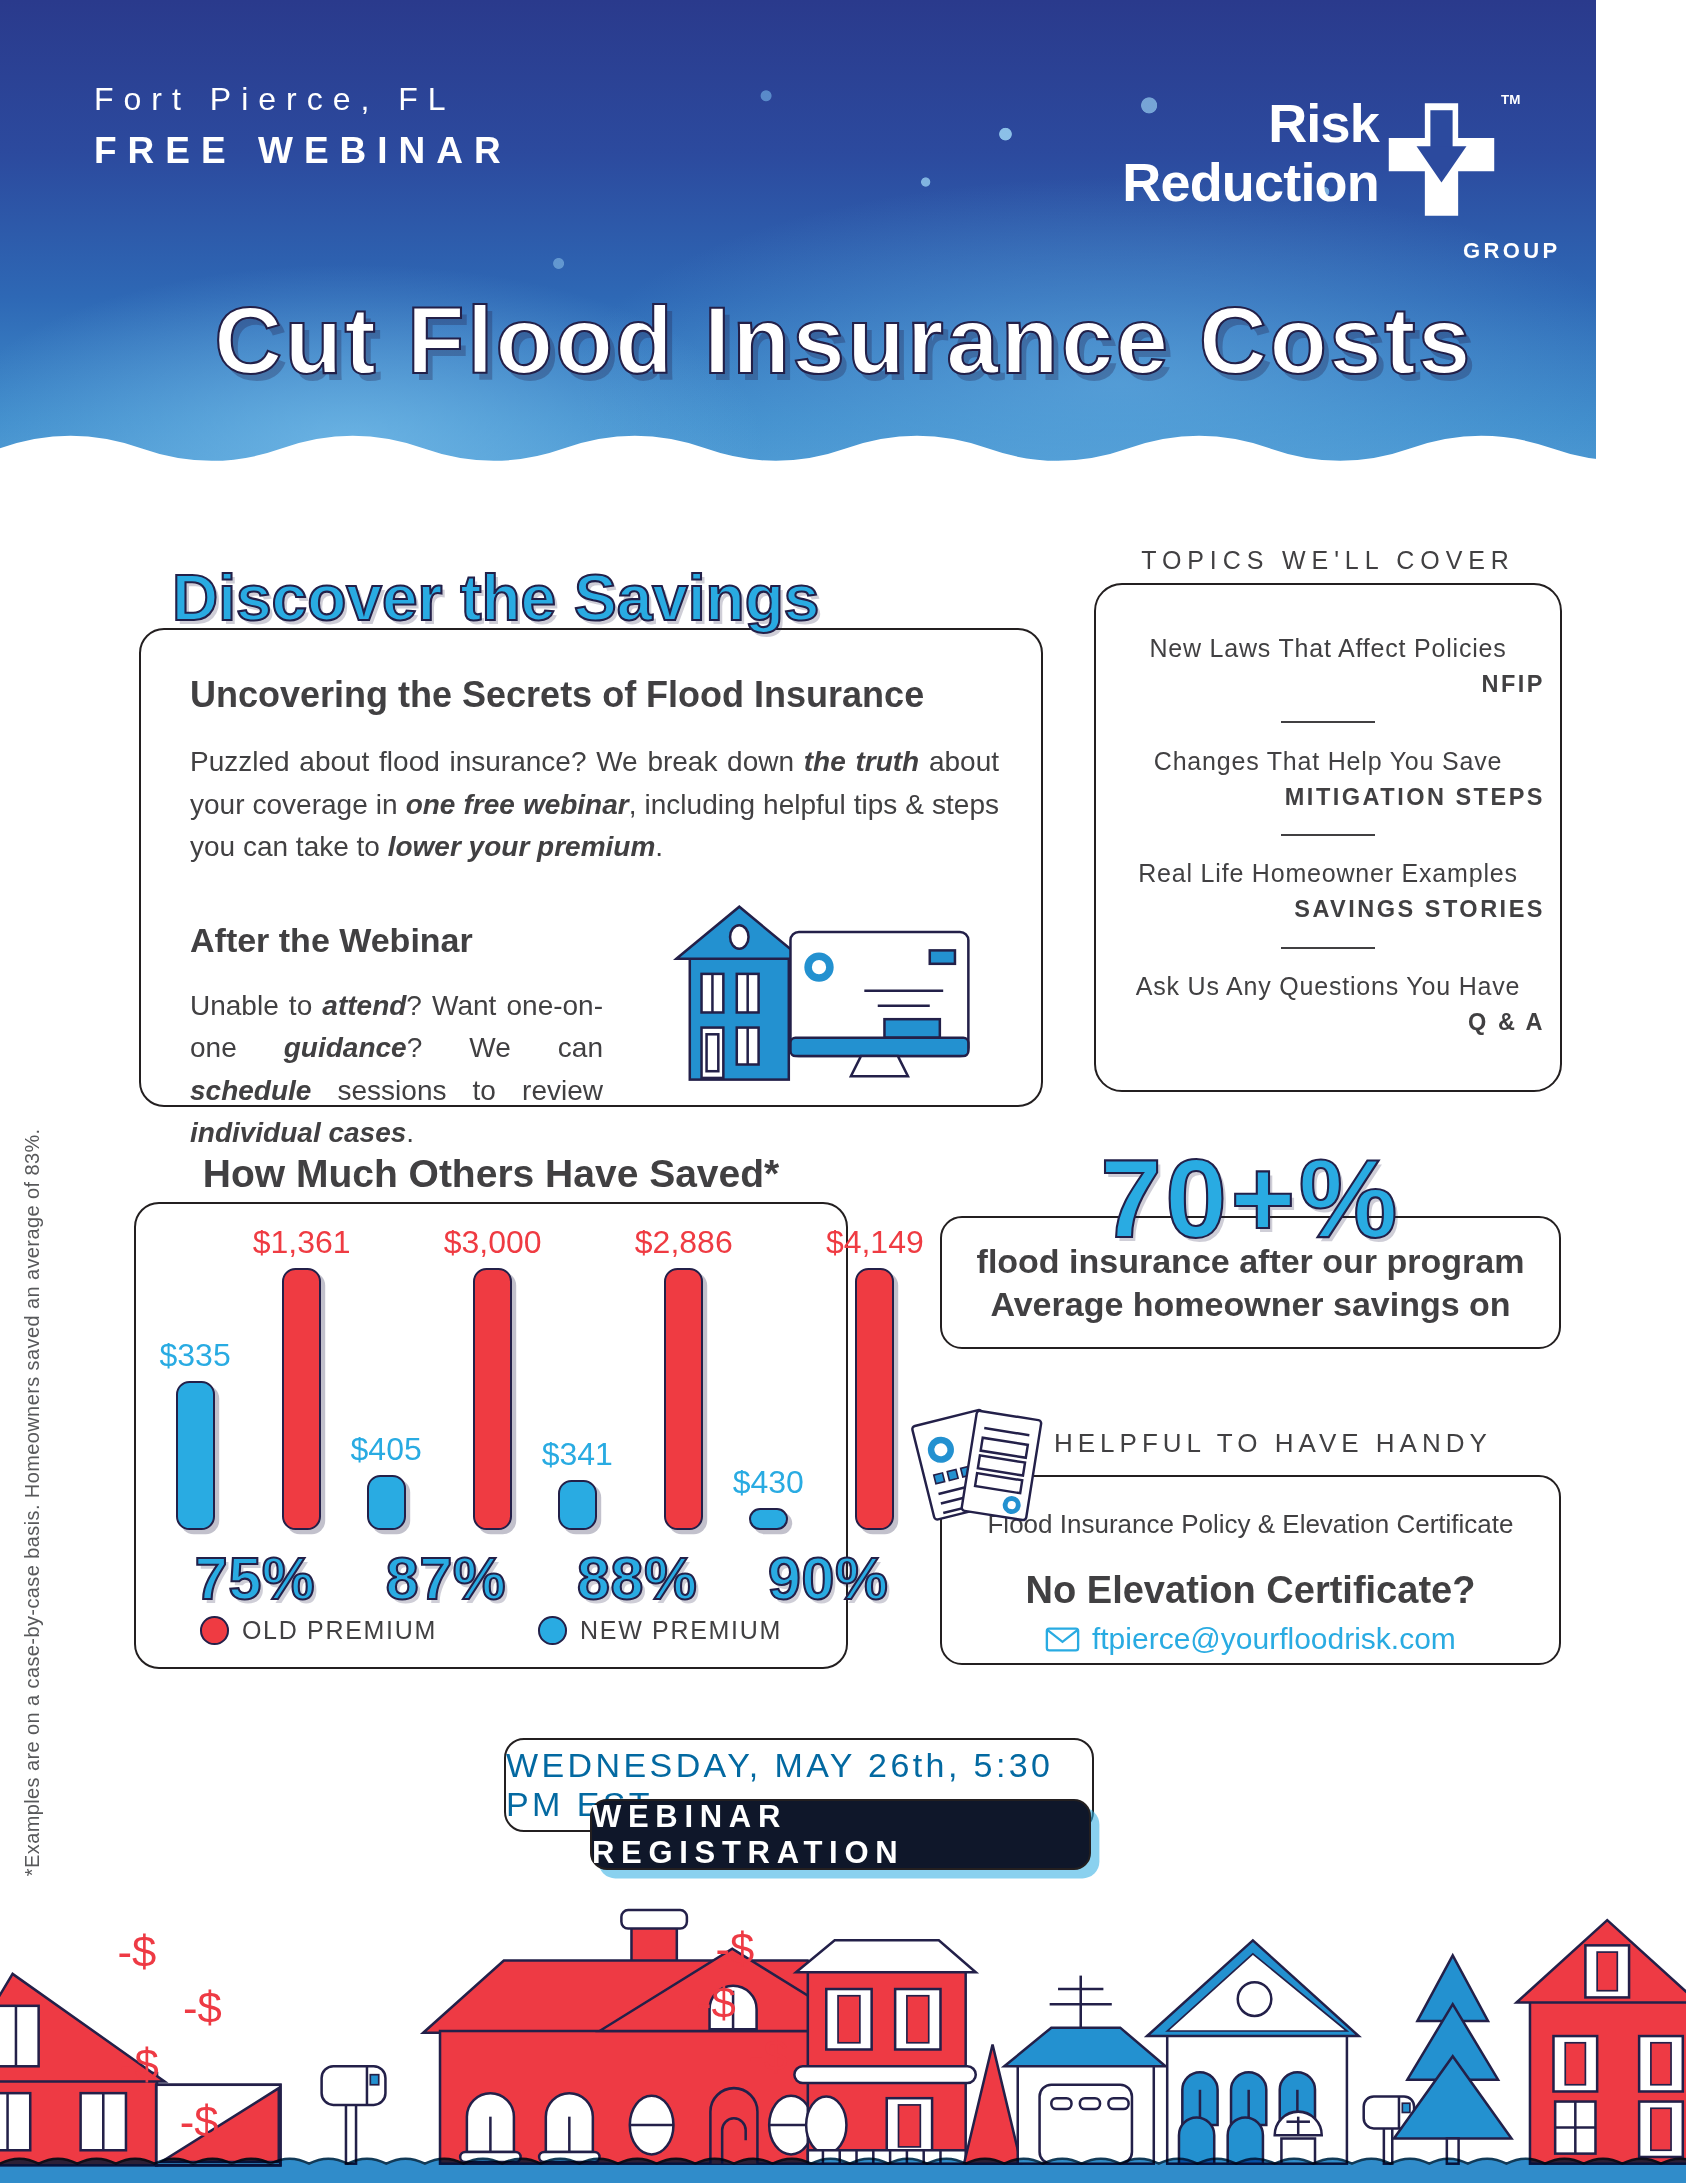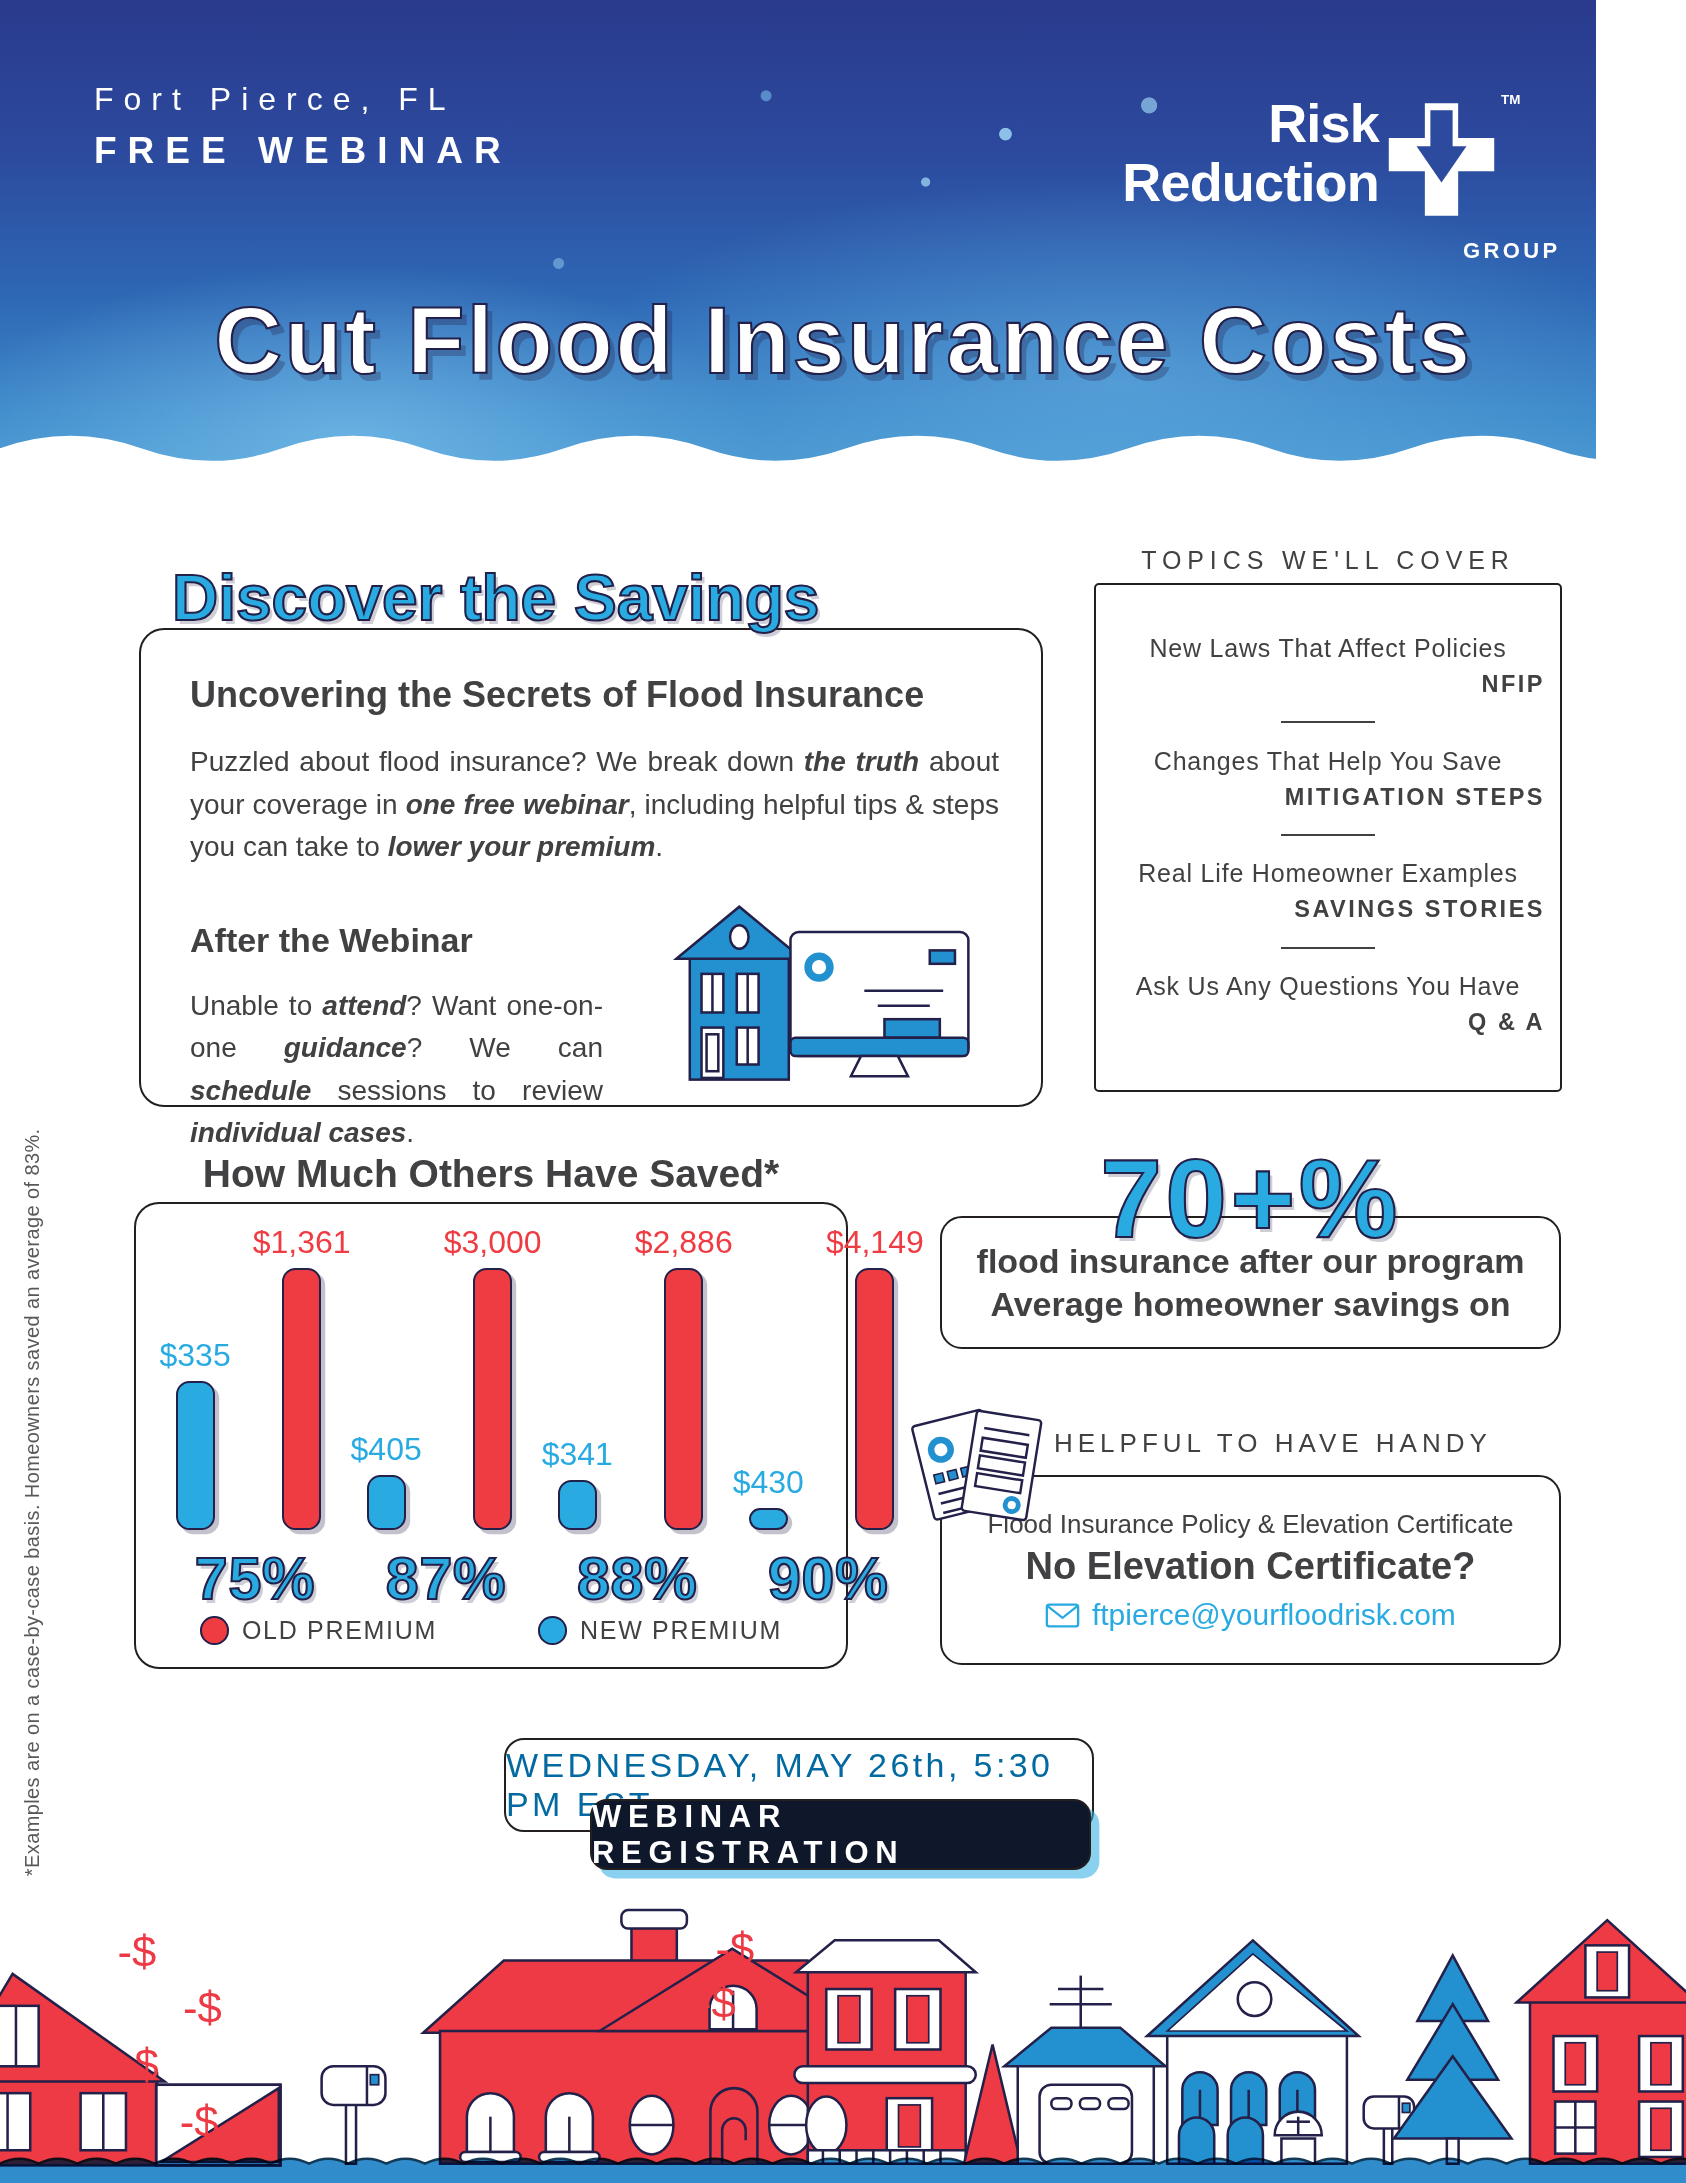--- a/index.html
+++ b/index.html
@@ -46,21 +46,21 @@
   .left-box h2{margin:44px 42px 0 49px;font-size:36px;font-weight:bold;color:#414042;}
   .left-box .body{margin:25px 42px 0 49px;font-size:28px;line-height:1.52;color:#414042;text-align:justify;}
   .left-box h3{margin:52px 42px 0 49px;font-size:34px;font-weight:bold;color:#414042;}
   .left-box .body.narrow{width:413px;}
   .bi{font-weight:bold;font-style:italic;}
   .discover-illus{position:absolute;right:28.6px;bottom:22px;width:339px;height:183px;}
   
   .topics-header{position:absolute;left:1094px;top:546px;width:468px;text-align:center;
     font-size:25px;letter-spacing:5.9px;color:#414042;}
   .topics-box{position:absolute;left:1094px;top:583px;width:468px;height:509px;
-    border:2.5px solid #231f20;border-radius:5px;background:#fff;
+    border:2.5px solid #231f20;border-radius:28px;background:#fff;
     display:flex;flex-direction:column;justify-content:space-between;
     padding:49px 15px 54px 15px;box-sizing:border-box;text-align:center;}
   .topic .line{font-size:25px;color:#414042;letter-spacing:0.8px;}
   .topic .tag{font-size:23.5px;font-weight:bold;color:#414042;letter-spacing:2.5px;margin-top:8px;text-align:right;}
   .topic-sep{width:94px;border-top:2.5px solid #414042;margin:0 auto;}
   
   .chart-title{position:absolute;left:134px;top:1152px;width:714px;text-align:center;
     font-size:39px;font-weight:bold;color:#414042;}
   .chart-box{position:absolute;left:134px;top:1202px;width:714px;height:467px;
     border:2.5px solid #231f20;border-radius:25px;background:#fff;box-sizing:border-box;}
@@ -90,21 +90,21 @@
   .box70{position:absolute;left:940px;top:1216px;width:621px;height:133px;
     border:2.5px solid #231f20;border-radius:22px;background:#fff;box-sizing:border-box;
     display:flex;align-items:flex-end;justify-content:center;}
   .box70 .txt{font-size:34px;font-weight:bold;color:#414042;text-align:center;line-height:1.25;margin-bottom:22px;}
   
   .handy-icon{position:absolute;left:909px;top:1394px;width:139px;height:155px;z-index:3;}
   .handy-header{position:absolute;left:1054px;top:1428px;font-size:26px;letter-spacing:5px;color:#414042;}
   .handy-box{position:absolute;left:940px;top:1475px;width:621px;height:190px;
     border:2.5px solid #231f20;border-radius:22px;background:#fff;box-sizing:border-box;text-align:center;}
   .handy-box .line1{margin-top:32px;font-size:26px;color:#414042;}
-  .handy-box .question{margin-top:5px;font-size:38px;font-weight:bold;color:#414042;}
+  .handy-box .question{margin-top:29px;font-size:38px;font-weight:bold;color:#414042;}
   .handy-box .email-row{margin-top:10px;display:flex;justify-content:center;align-items:center;gap:11.8px;}
   .handy-box .email{font-size:30px;color:#29ABE2;text-decoration:none;}
   
   .date-box{position:absolute;left:504px;top:1738px;width:590px;height:94px;
     border:2.5px solid #231f20;border-radius:20px;background:#fff;box-sizing:border-box;
     display:flex;align-items:center;justify-content:center;
     font-size:34px;letter-spacing:3.4px;color:#0369a1;}
   .reg-btn{position:absolute;left:590px;top:1799px;width:501px;height:71px;
     background:#0f172a;border:2.5px solid #231f20;border-radius:17px;box-sizing:border-box;
     display:flex;align-items:center;justify-content:center;cursor:pointer;z-index:3;

